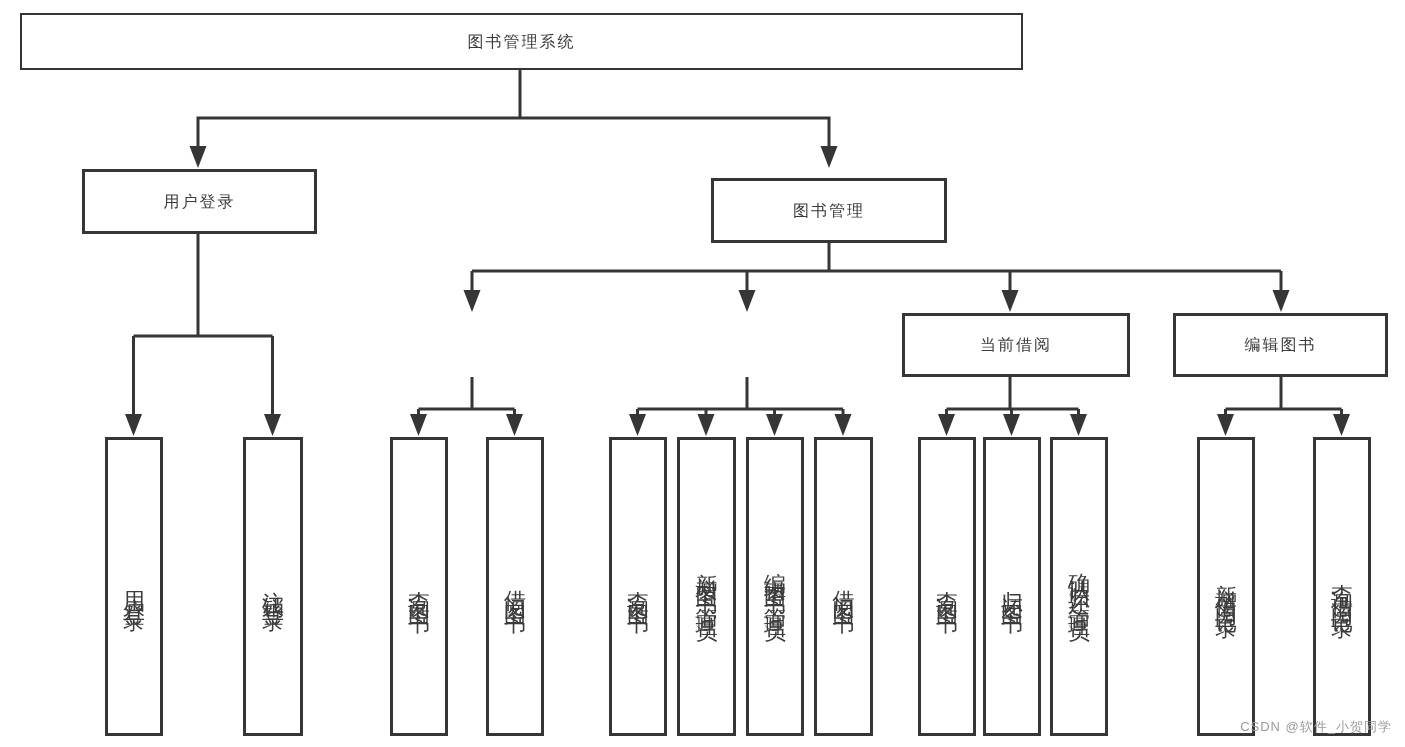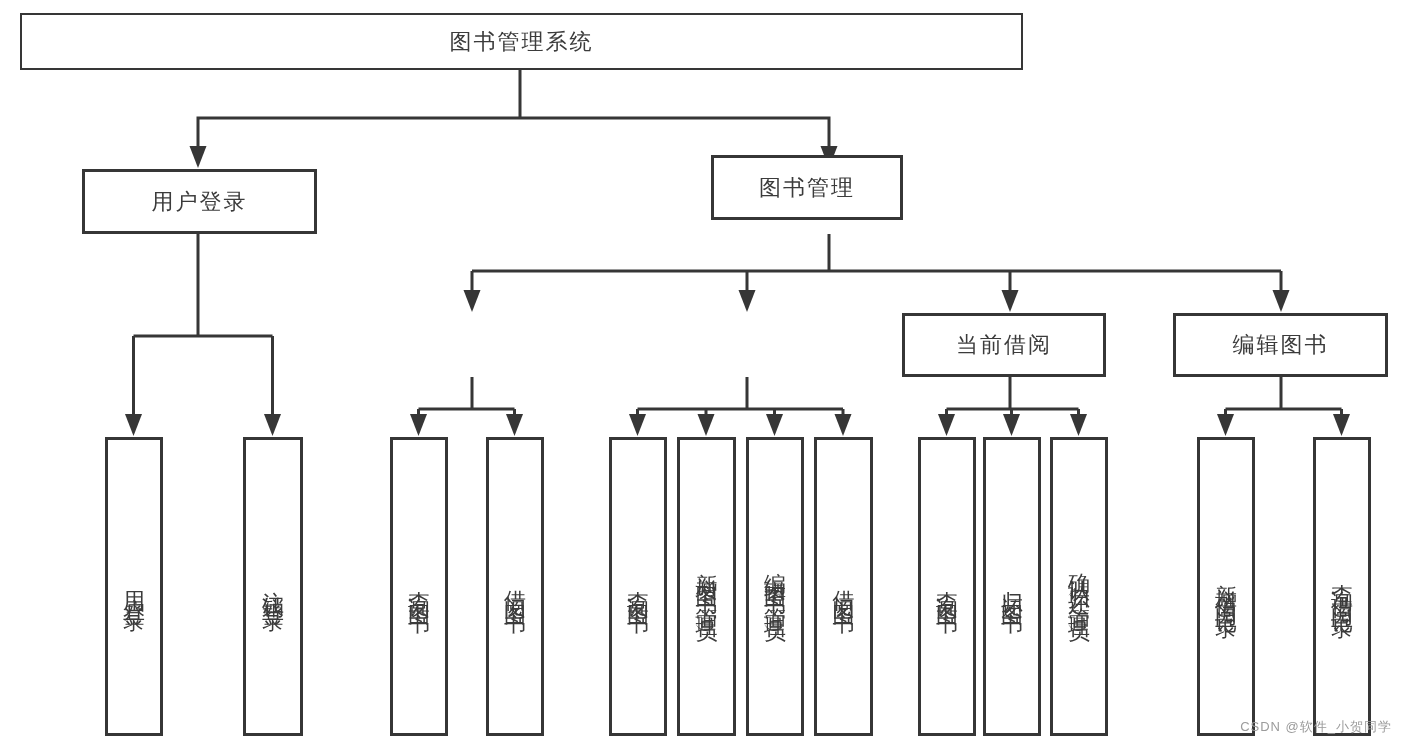--- a/index.html
+++ b/index.html
@@ -5,21 +5,21 @@
   html,body{margin:0;padding:0;background:#fff;}
   .stage{
     position:relative;width:1405px;height:747px;background:#fff;overflow:hidden;
     font-family:"Liberation Sans","DejaVu Sans",sans-serif;
   }
   .wires{position:absolute;left:0;top:0;width:1405px;height:747px;}
   .hbox{
     position:absolute;box-sizing:border-box;background:#fff;
     border:3px solid #363636;color:#3b3b3b;
     display:flex;align-items:center;justify-content:center;
-    font-size:22px;letter-spacing:2px;line-height:1;white-space:nowrap;
+    font-size:16px;letter-spacing:2px;line-height:1;white-space:nowrap;
   }
   .root{border-width:2.5px;}
   .vbox{
     position:absolute;box-sizing:border-box;background:#fff;
     border:3px solid #363636;color:#3b3b3b;
     writing-mode:vertical-rl;text-orientation:mixed;
     display:flex;align-items:center;justify-content:center;
     font-size:22px;letter-spacing:7px;line-height:1;
   }
   .watermark{
@@ -61,23 +61,23 @@
       <polygon points="1003,414 1020,414 1011.5,436"></polygon>
       <polygon points="1070,414 1087,414 1078.5,436"></polygon>
       <polygon points="1217,414 1234,414 1225.5,436"></polygon>
       <polygon points="1333,414 1350,414 1341.5,436"></polygon>
     </g>
   </svg>
 
   <div class="hbox root" style="left:20px;top:13px;width:1003px;height:57px">图书管理系统</div>
 
   <div class="hbox" style="left:82px;top:169px;width:235px;height:65px">用户登录</div>
-  <div class="hbox" style="left:711px;top:155px;width:192px;height:65px">图书管理</div>
+  <div class="hbox" style="left:711px;top:178px;width:236px;height:65px">图书管理</div>
 
-  <div class="hbox" style="left:902px;top:313px;width:204px;height:64px">当前借阅</div>
+  <div class="hbox" style="left:902px;top:313px;width:228px;height:64px">当前借阅</div>
   <div class="hbox" style="left:1173px;top:313px;width:215px;height:64px">编辑图书</div>
 
   <div class="vbox" style="left:105px;top:437px;width:58px;height:299px">用户登录</div>
   <div class="vbox" style="left:243px;top:437px;width:60px;height:299px">注销登录</div>
 
   <div class="vbox" style="left:390px;top:437px;width:58px;height:299px">查询图书</div>
   <div class="vbox" style="left:486px;top:437px;width:58px;height:299px">借阅图书</div>
 
   <div class="vbox" style="left:609px;top:437px;width:58px;height:299px">查询图书</div>
   <div class="vbox" style="left:677px;top:437px;width:59px;height:299px">新增图书（管理员）</div>

